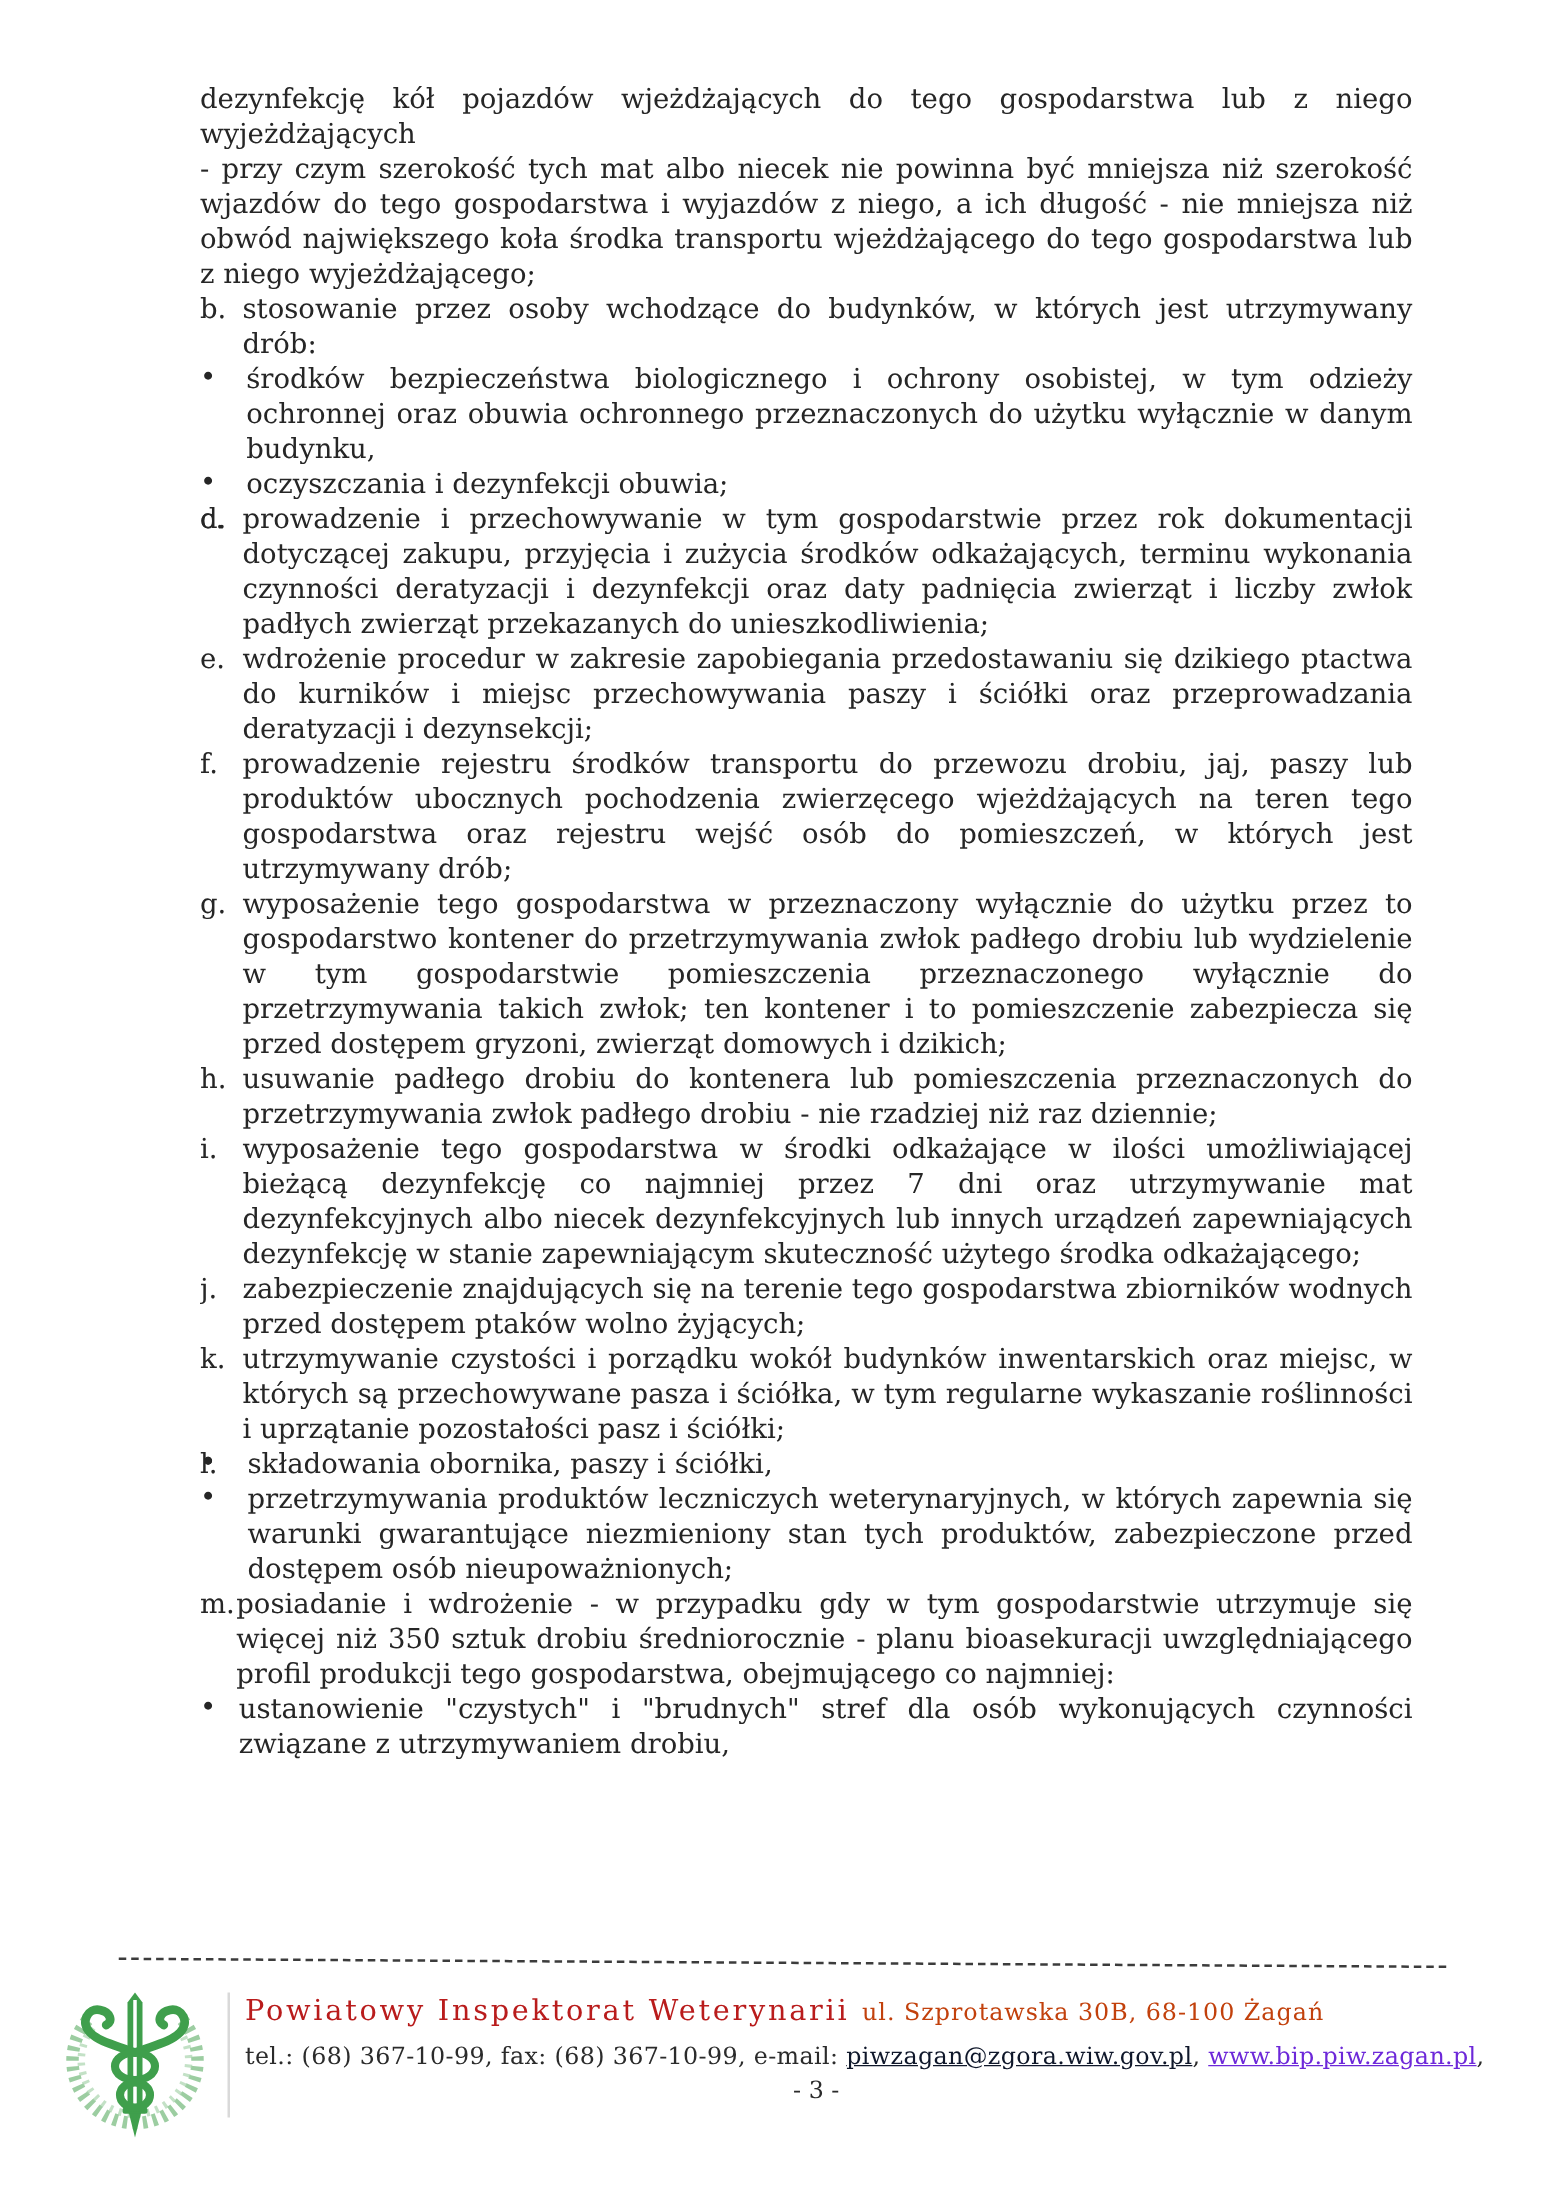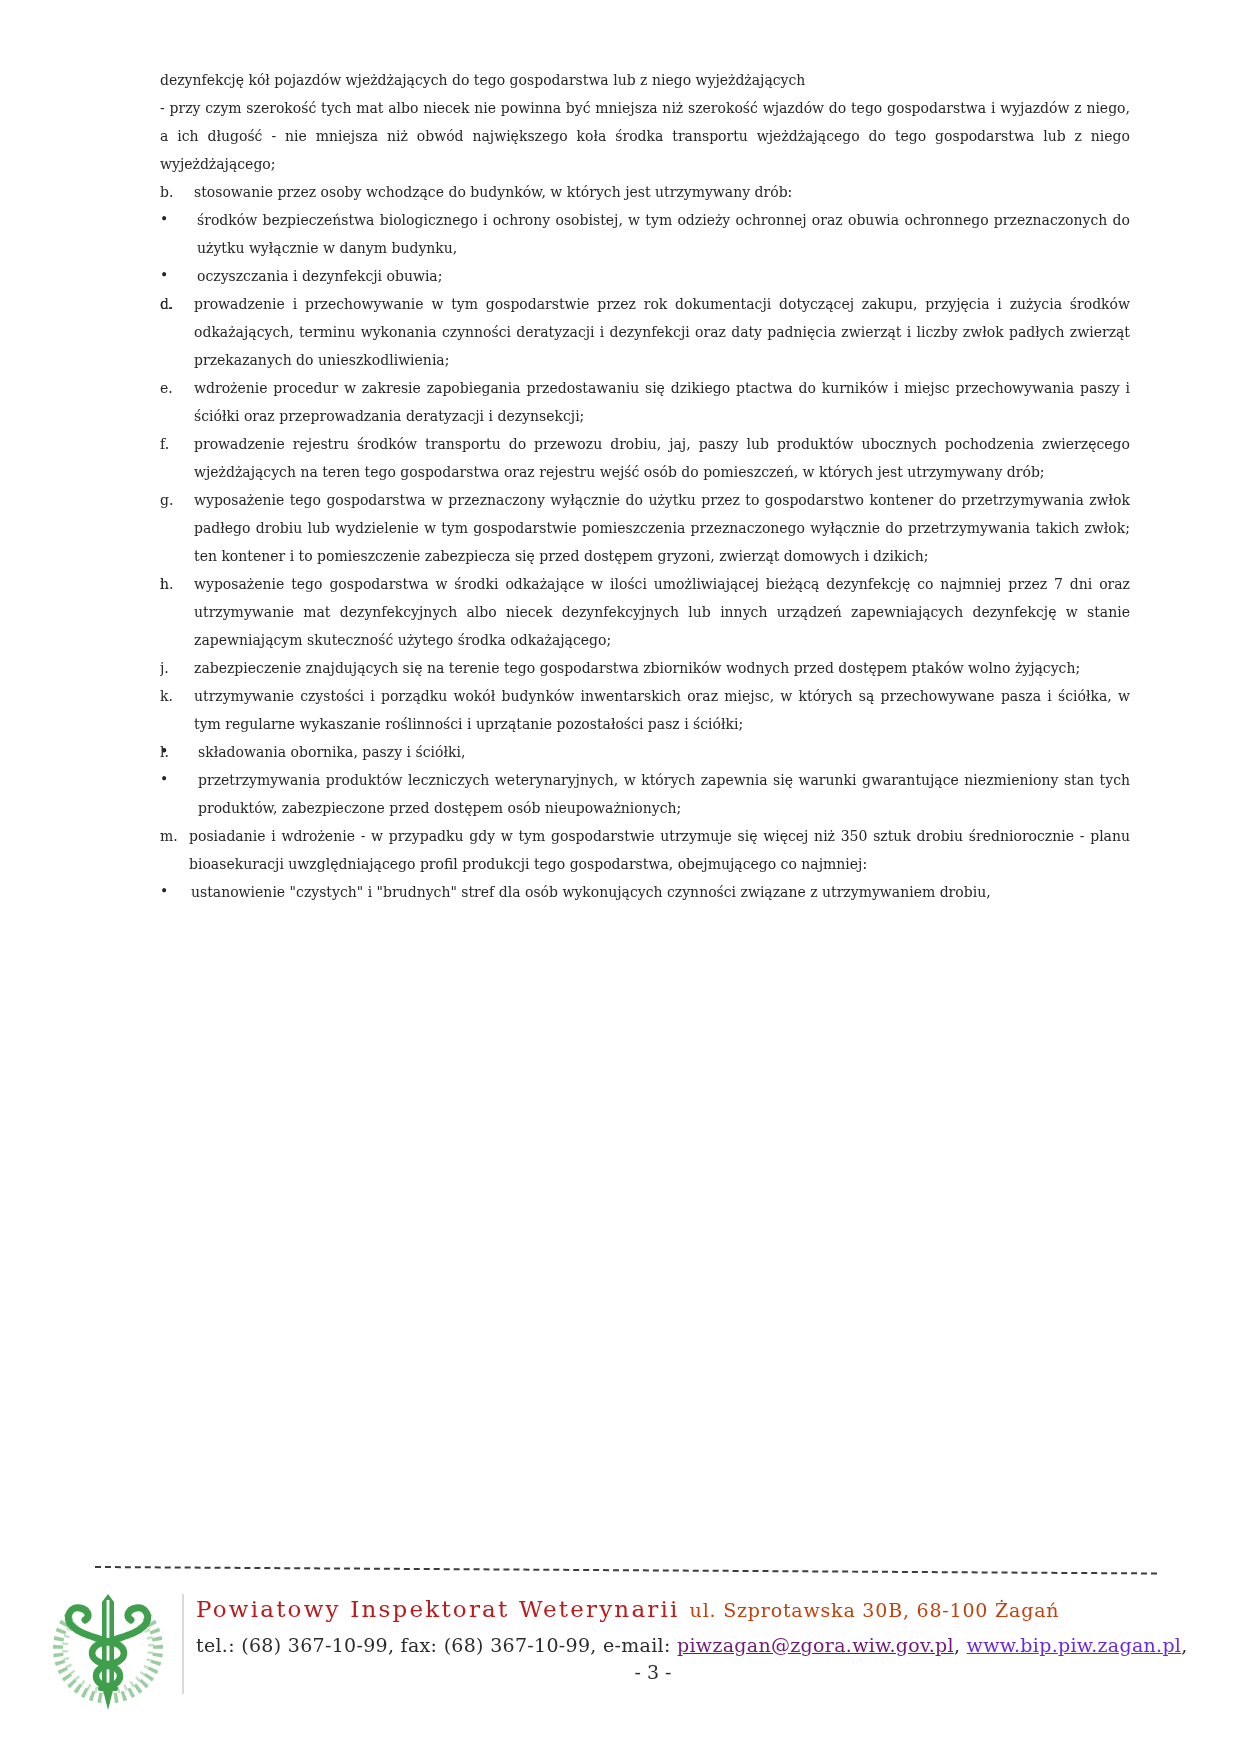--- a/index.html
+++ b/index.html
@@ -6,21 +6,21 @@
   .page{
     position:relative;
     width:1240px;height:1753px;
     background:#ffffff;
     overflow:hidden;
     font-family:"DejaVu Serif","Liberation Serif",serif;
     color:#262626;
   }
   .doc{
     margin:66px 110px 0 160px;
-    font-size:14px;
+    font-size:22px;
     line-height:28px;
     max-height:1490px;
     overflow:hidden;
   }
   .doc p,.doc div{margin:0;}
   .jst{text-align:justify;}
   .cont{margin-left:95px;}
   .dashp{margin-left:45px;}
   .li{position:relative;padding-left:34px;}
   .li .mk{position:absolute;left:0;top:0;}
@@ -85,20 +85,21 @@
       <span>prowadzenie rejestru środków transportu do przewozu drobiu, jaj, paszy lub produktów ubocznych pochodzenia zwierzęcego wjeżdżających na teren tego gospodarstwa oraz rejestru wejść osób do pomieszczeń, w których jest utrzymywany drób;</span>
     </div>
 
     <div class="li jst">
       <span class="mk">g.</span>
       <span>wyposażenie tego gospodarstwa w przeznaczony wyłącznie do użytku przez to gospodarstwo kontener do przetrzymywania zwłok padłego drobiu lub wydzielenie w tym gospodarstwie pomieszczenia przeznaczonego wyłącznie do przetrzymywania takich zwłok; ten kontener i to pomieszczenie zabezpiecza się przed dostępem gryzoni, zwierząt domowych i dzikich;</span>
     </div>
 
     <div class="li jst">
       <span class="mk">h.</span>
+      <span>usuwanie padłego drobiu do kontenera lub pomieszczenia przeznaczonych do przetrzymywania zwłok padłego drobiu - nie rzadziej niż raz dziennie;</span>
     </div>
 
     <div class="li jst">
       <span class="mk">i.</span>
       <span>wyposażenie tego gospodarstwa w środki odkażające w ilości umożliwiającej bieżącą dezynfekcję co najmniej przez 7 dni oraz utrzymywanie mat dezynfekcyjnych albo niecek dezynfekcyjnych lub innych urządzeń zapewniających dezynfekcję w stanie zapewniającym skuteczność użytego środka odkażającego;</span>
     </div>
 
     <div class="li jst">
       <span class="mk">j.</span>
       <span>zabezpieczenie znajdujących się na terenie tego gospodarstwa zbiorników wodnych przed dostępem ptaków wolno żyjących;</span>
@@ -155,19 +156,19 @@
           <ellipse cx="62" cy="63" rx="16" ry="11" fill="none" stroke="#3f9f4c" stroke-width="6.5"></ellipse>
           <ellipse cx="62" cy="86" rx="12" ry="10" fill="none" stroke="#3f9f4c" stroke-width="6.5"></ellipse>
         </svg>
       </div>
       <div class="vline"></div>
       <div class="ftext">
         <div>
           <span class="org">Powiatowy Inspektorat Weterynarii</span><span class="addr">ul. Szprotawska 30B, 68-100 Żagań</span>
         </div>
         <div class="contact">
-          <span>tel.: (68) 367-10-99, fax: (68) 367-10-99, e-mail: </span><a class="lnk" style="color:#701a75">piwzagan@zgora.wiw.gov.pl</a><span>, </span><a class="lnk" style="color:#6d28d9">www.bip.piw.zagan.pl</a><span>,</span>
+          <span>tel.: (68) 367-10-99, fax: (68) 367-10-99, e-mail: </span><a class="lnk" style="color:#0f172a">piwzagan@zgora.wiw.gov.pl</a><span>, </span><a class="lnk" style="color:#6d28d9">www.bip.piw.zagan.pl</a><span>,</span>
         </div>
         <div class="pageno">- 3 -</div>
       </div>
     </div>
   </footer>
 </div>
 
 </body></html>

